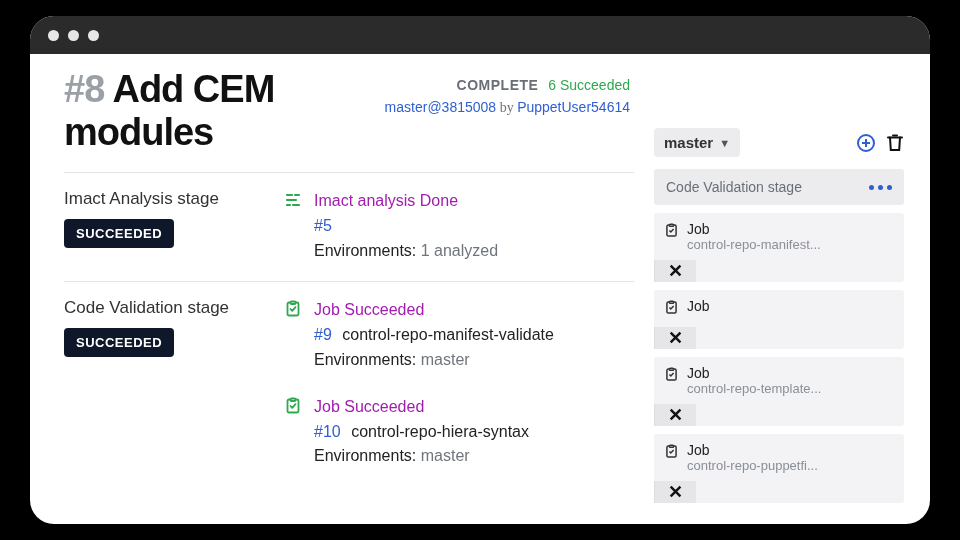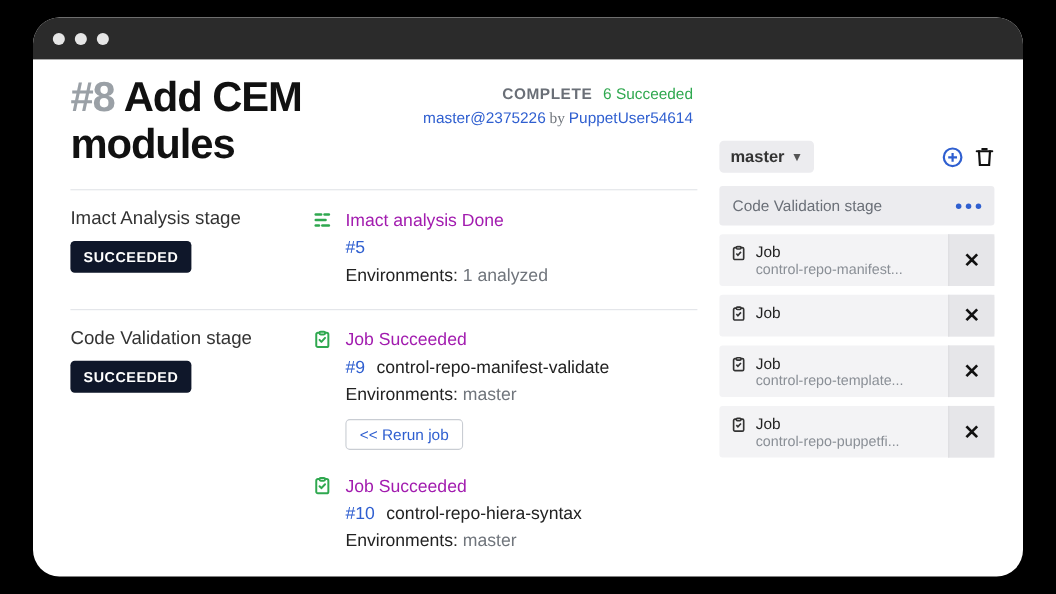--- a/index.html
+++ b/index.html
@@ -198,20 +198,21 @@
   }
   .dots3 span {
     width: 5px; height: 5px; border-radius: 50%; background: #2f5fd0;
   }
   .sb-job {
     background: #f3f3f5;
     border-radius: 3px;
     margin-bottom: 8px;
     display: flex;
     align-items: stretch;
+    flex-direction: column;
   }
   .sb-job-main {
     flex: 1;
     padding: 8px 10px;
     display: flex;
     gap: 8px;
     align-items: flex-start;
     min-width: 0;
   }
   .sb-job-main .ji {
@@ -264,21 +265,21 @@
         <h1>
           <span class="hash">#8</span>
           <span>Add CEM modules</span>
         </h1>
         <div class="meta">
           <div>
             <span class="complete">COMPLETE</span>
             <span class="green">6 Succeeded</span>
           </div>
           <div>
-            <span class="link">master@2375226</span><span class="muted"> by </span><span class="link">PuppetUser54614</span>
+            <span class="link">master@3815008</span><span class="muted"> by </span><span class="link">PuppetUser54614</span>
           </div>
         </div>
       </div>
 
       <div class="stages-left">
 
         <div class="stage-row">
           <div class="stage-label">
             <div class="title">Imact Analysis stage</div>
             <div class="badge-succ">SUCCEEDED</div>
@@ -315,21 +316,20 @@
                 <svg width="18" height="18" viewBox="0 0 18 18" fill="none" stroke="#2fa84f" stroke-width="1.8">
                     <rect x="3.5" y="2.5" width="11" height="13" rx="1.5"></rect>
                     <rect x="6.5" y="1.5" width="5" height="2.5" rx="1" fill="#fff"></rect>
                     <polyline points="6.5,9 8.2,10.8 11.5,7.2" stroke-linecap="round" stroke-linejoin="round"></polyline>
                   </svg>
               </div>
               <div class="job-body">
                 <div class="status">Job Succeeded</div>
                 <div><span class="num">#9</span> <span>control-repo-manifest-validate</span></div>
                 <div><span class="env-label">Environments: </span><span class="env-val">master</span></div>
-                <button class="rerun-btn">&lt;&lt; Rerun job</button>
               </div>
             </div>
 
             <div class="job">
               <div class="job-icon">
                 <svg width="18" height="18" viewBox="0 0 18 18" fill="none" stroke="#2fa84f" stroke-width="1.8">
                     <rect x="3.5" y="2.5" width="11" height="13" rx="1.5"></rect>
                     <rect x="6.5" y="1.5" width="5" height="2.5" rx="1" fill="#fff"></rect>
                     <polyline points="6.5,9 8.2,10.8 11.5,7.2" stroke-linecap="round" stroke-linejoin="round"></polyline>
                   </svg>

